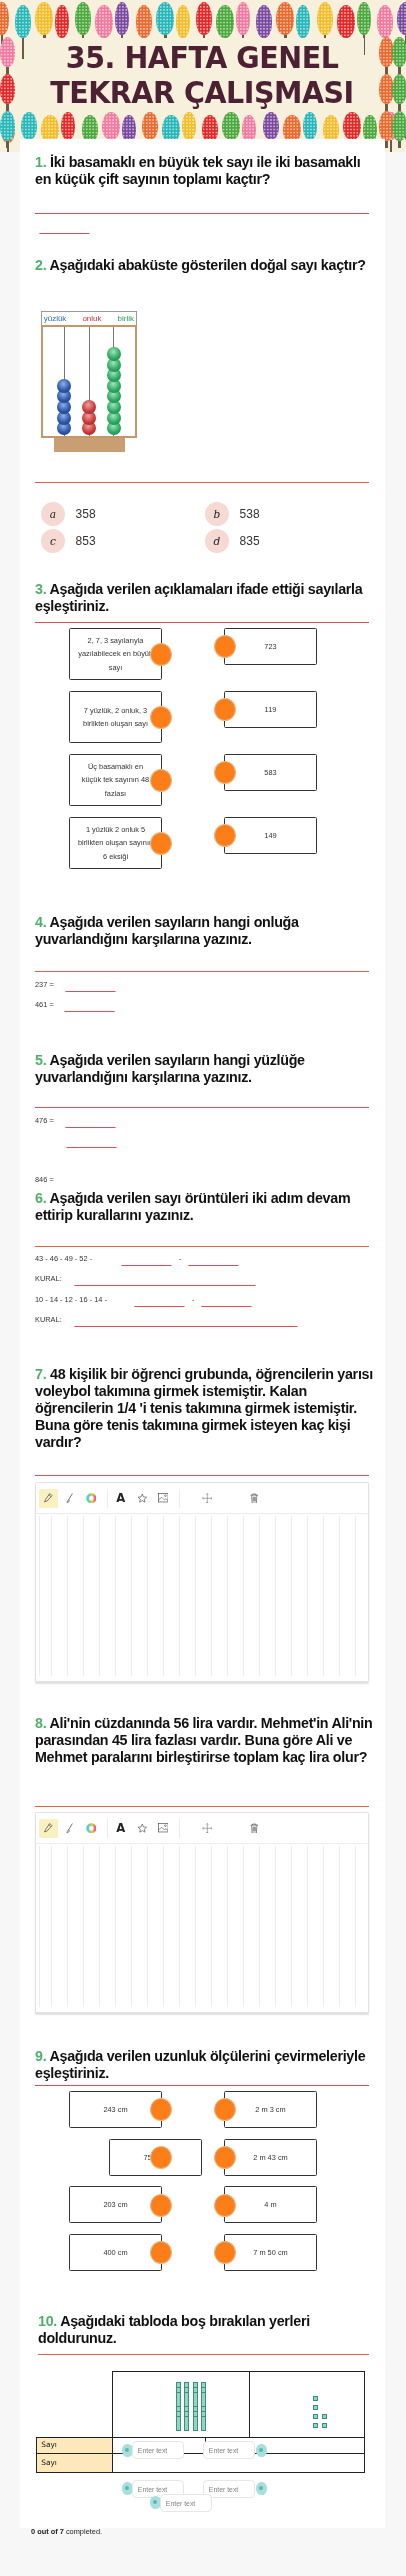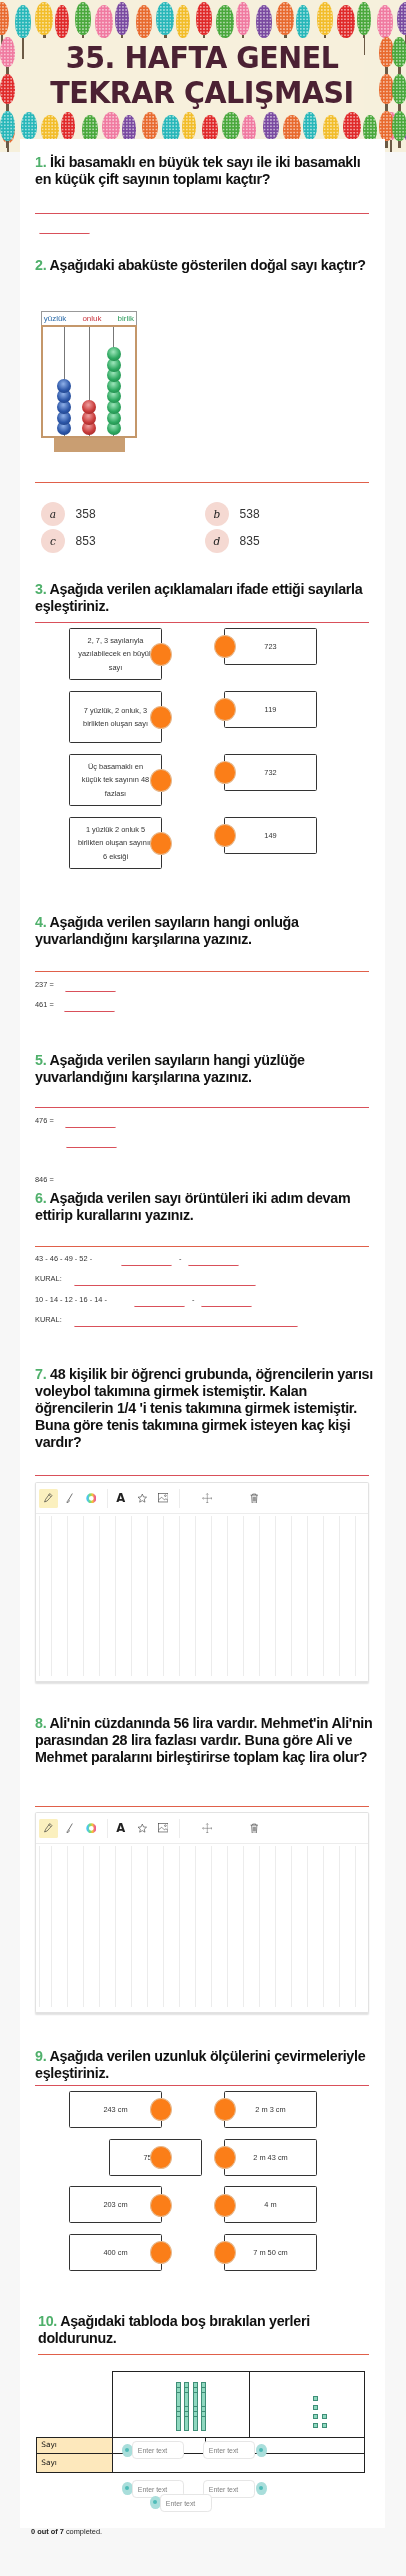--- a/index.html
+++ b/index.html
@@ -392,21 +392,21 @@
     <div class="m-dot" style="left: 150px; top: 832px;"></div>
     <div class="m-box" style="left: 224px; top: 628px; width: 93px; height: 37px;">
       <span>723</span>
     </div>
     <div class="m-dot" style="left: 214px; top: 635px;"></div>
     <div class="m-box" style="left: 224px; top: 691px; width: 93px; height: 37px;">
       <span>119</span>
     </div>
     <div class="m-dot" style="left: 214px; top: 698px;"></div>
     <div class="m-box" style="left: 224px; top: 754px; width: 93px; height: 37px;">
-      <span>732</span>
+      <span>583</span>
     </div>
     <div class="m-dot" style="left: 214px; top: 761px;"></div>
     <div class="m-box" style="left: 224px; top: 817px; width: 93px; height: 37px;">
       <span>149</span>
     </div>
     <div class="m-dot" style="left: 214px; top: 824px;"></div>
   </div>
 
 <div class="q-heading" style="top:914px">
   <span class="q-num">4.</span>
@@ -504,21 +504,21 @@
         <svg width="8.5" height="10.6" viewBox="0 0 16 20">
           <path d="M1 4h14M5 4V2h6v2M3 4l1 15h8l1-15M6 7v9M8 7v9M10 7v9" fill="none" stroke="#333" stroke-width="1.1"></path>
         </svg>
       </div>
     </div>
   <div class="draw-canvas"></div>
 </div>
 
 <div class="q-heading" style="top:1715px">
   <span class="q-num">8.</span>
-  <span>Ali'nin cüzdanında 56 lira vardır. Mehmet'in Ali'nin parasından 28 lira fazlası vardır. Buna göre Ali ve Mehmet paralarını birleştirirse toplam kaç lira olur?</span>
+  <span>Ali'nin cüzdanında 56 lira vardır. Mehmet'in Ali'nin parasından 45 lira fazlası vardır. Buna göre Ali ve Mehmet paralarını birleştirirse toplam kaç lira olur?</span>
 </div>
 <div class="rule" style="top:1806px;background:#e0604a"></div>
 <div class="draw" style="top:1812px;height:201px">
   <div class="draw-tools tools-slot">
       <div class="tool active">
         <svg width="8.5" height="9.5" viewBox="0 0 16 18">
           <path d="M11 1l4 4-9 10-5 2 2-5z" fill="none" stroke="#333" stroke-width="1.2"></path>
           <path d="M9 3l4 4" stroke="#333" stroke-width="1.2"></path>
         </svg>
       </div>

